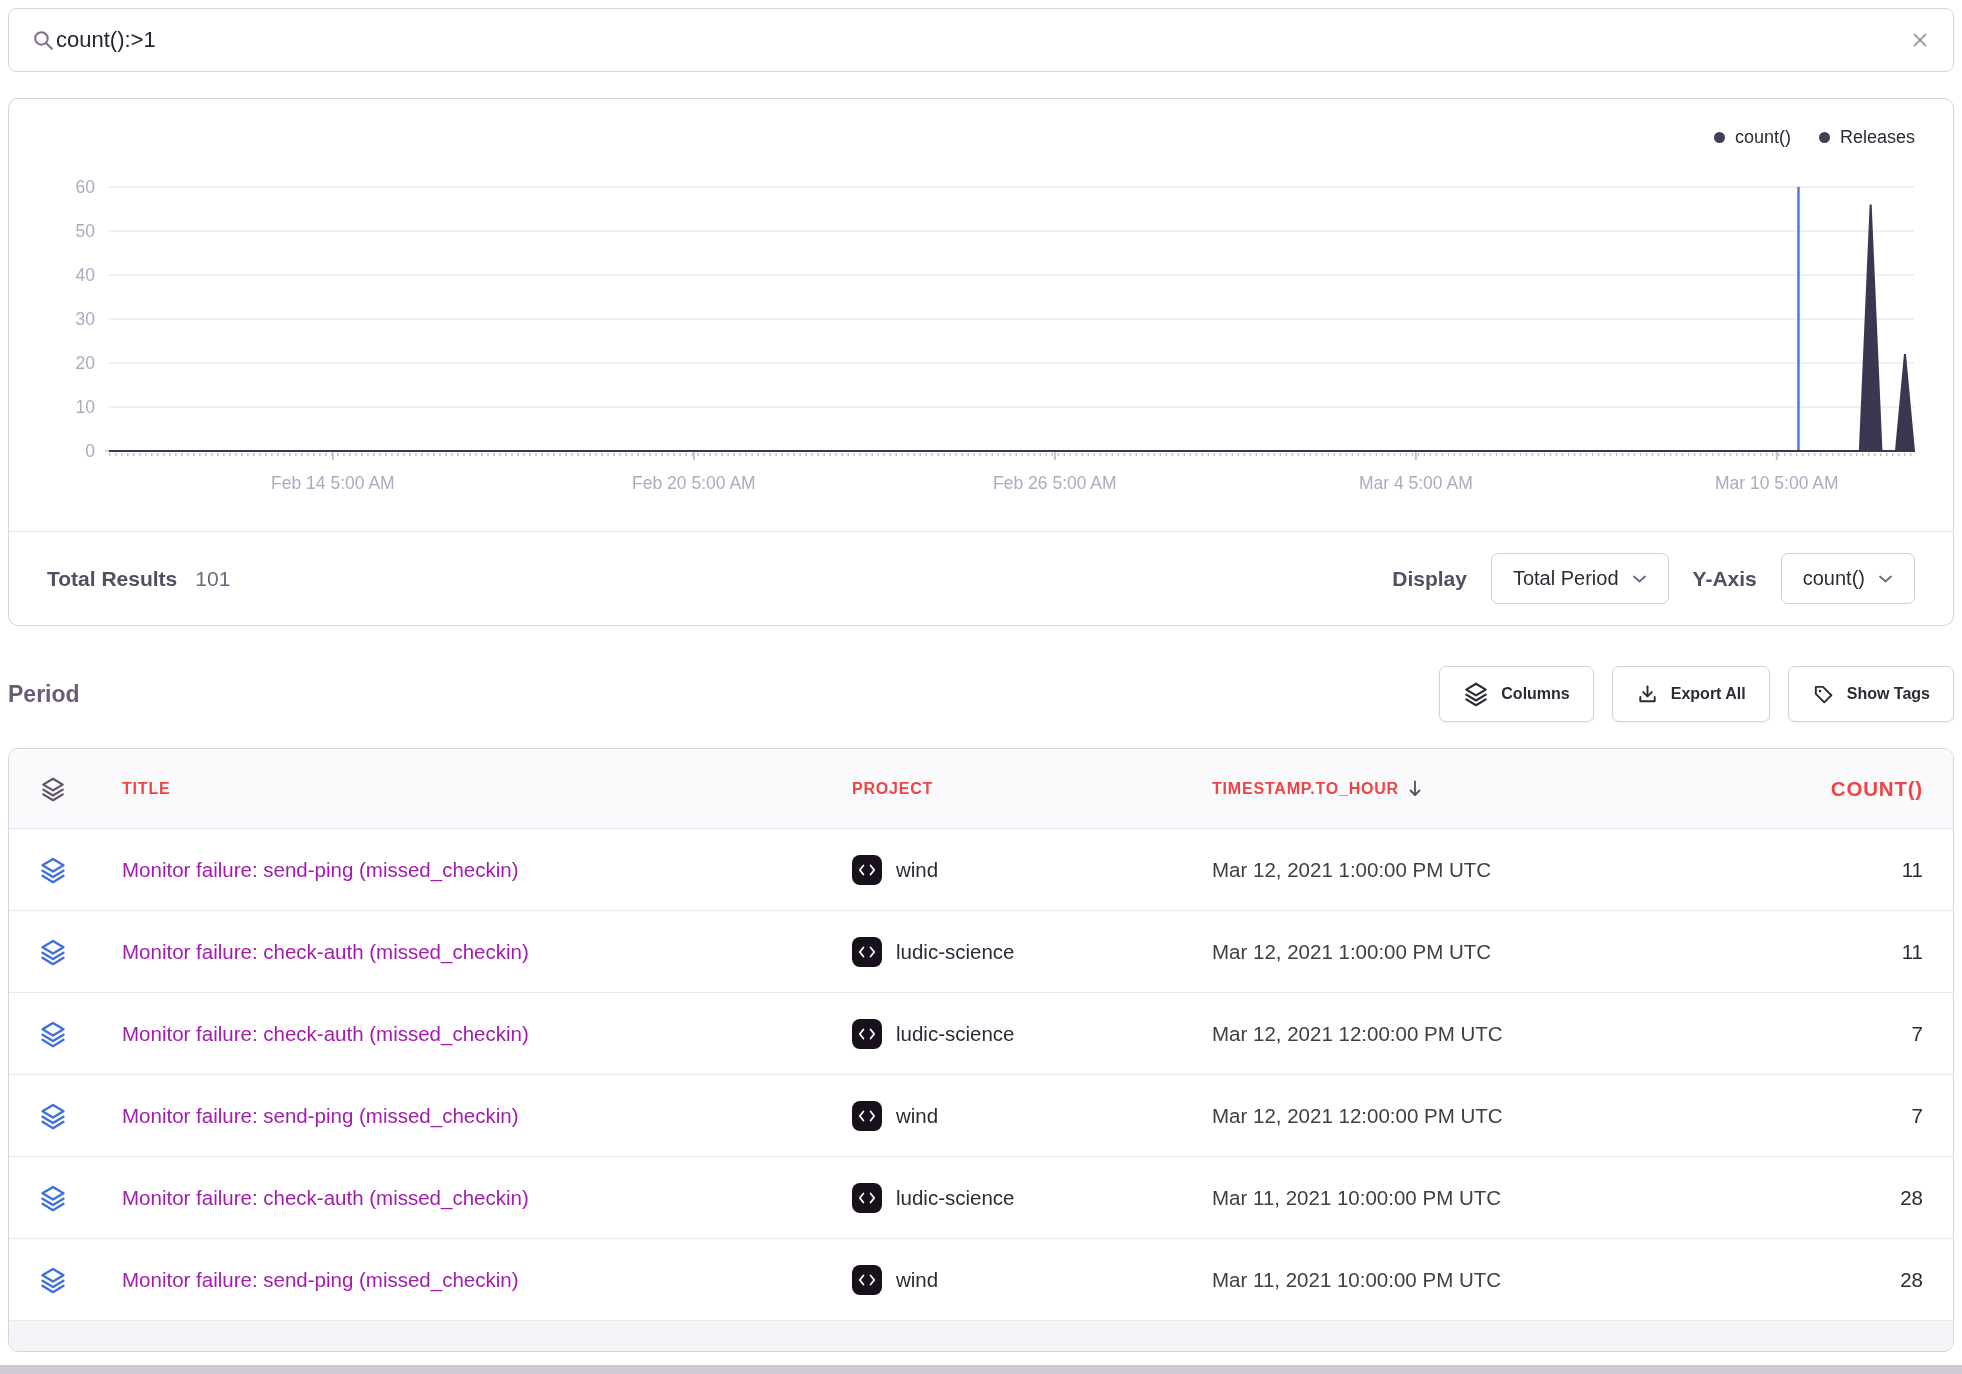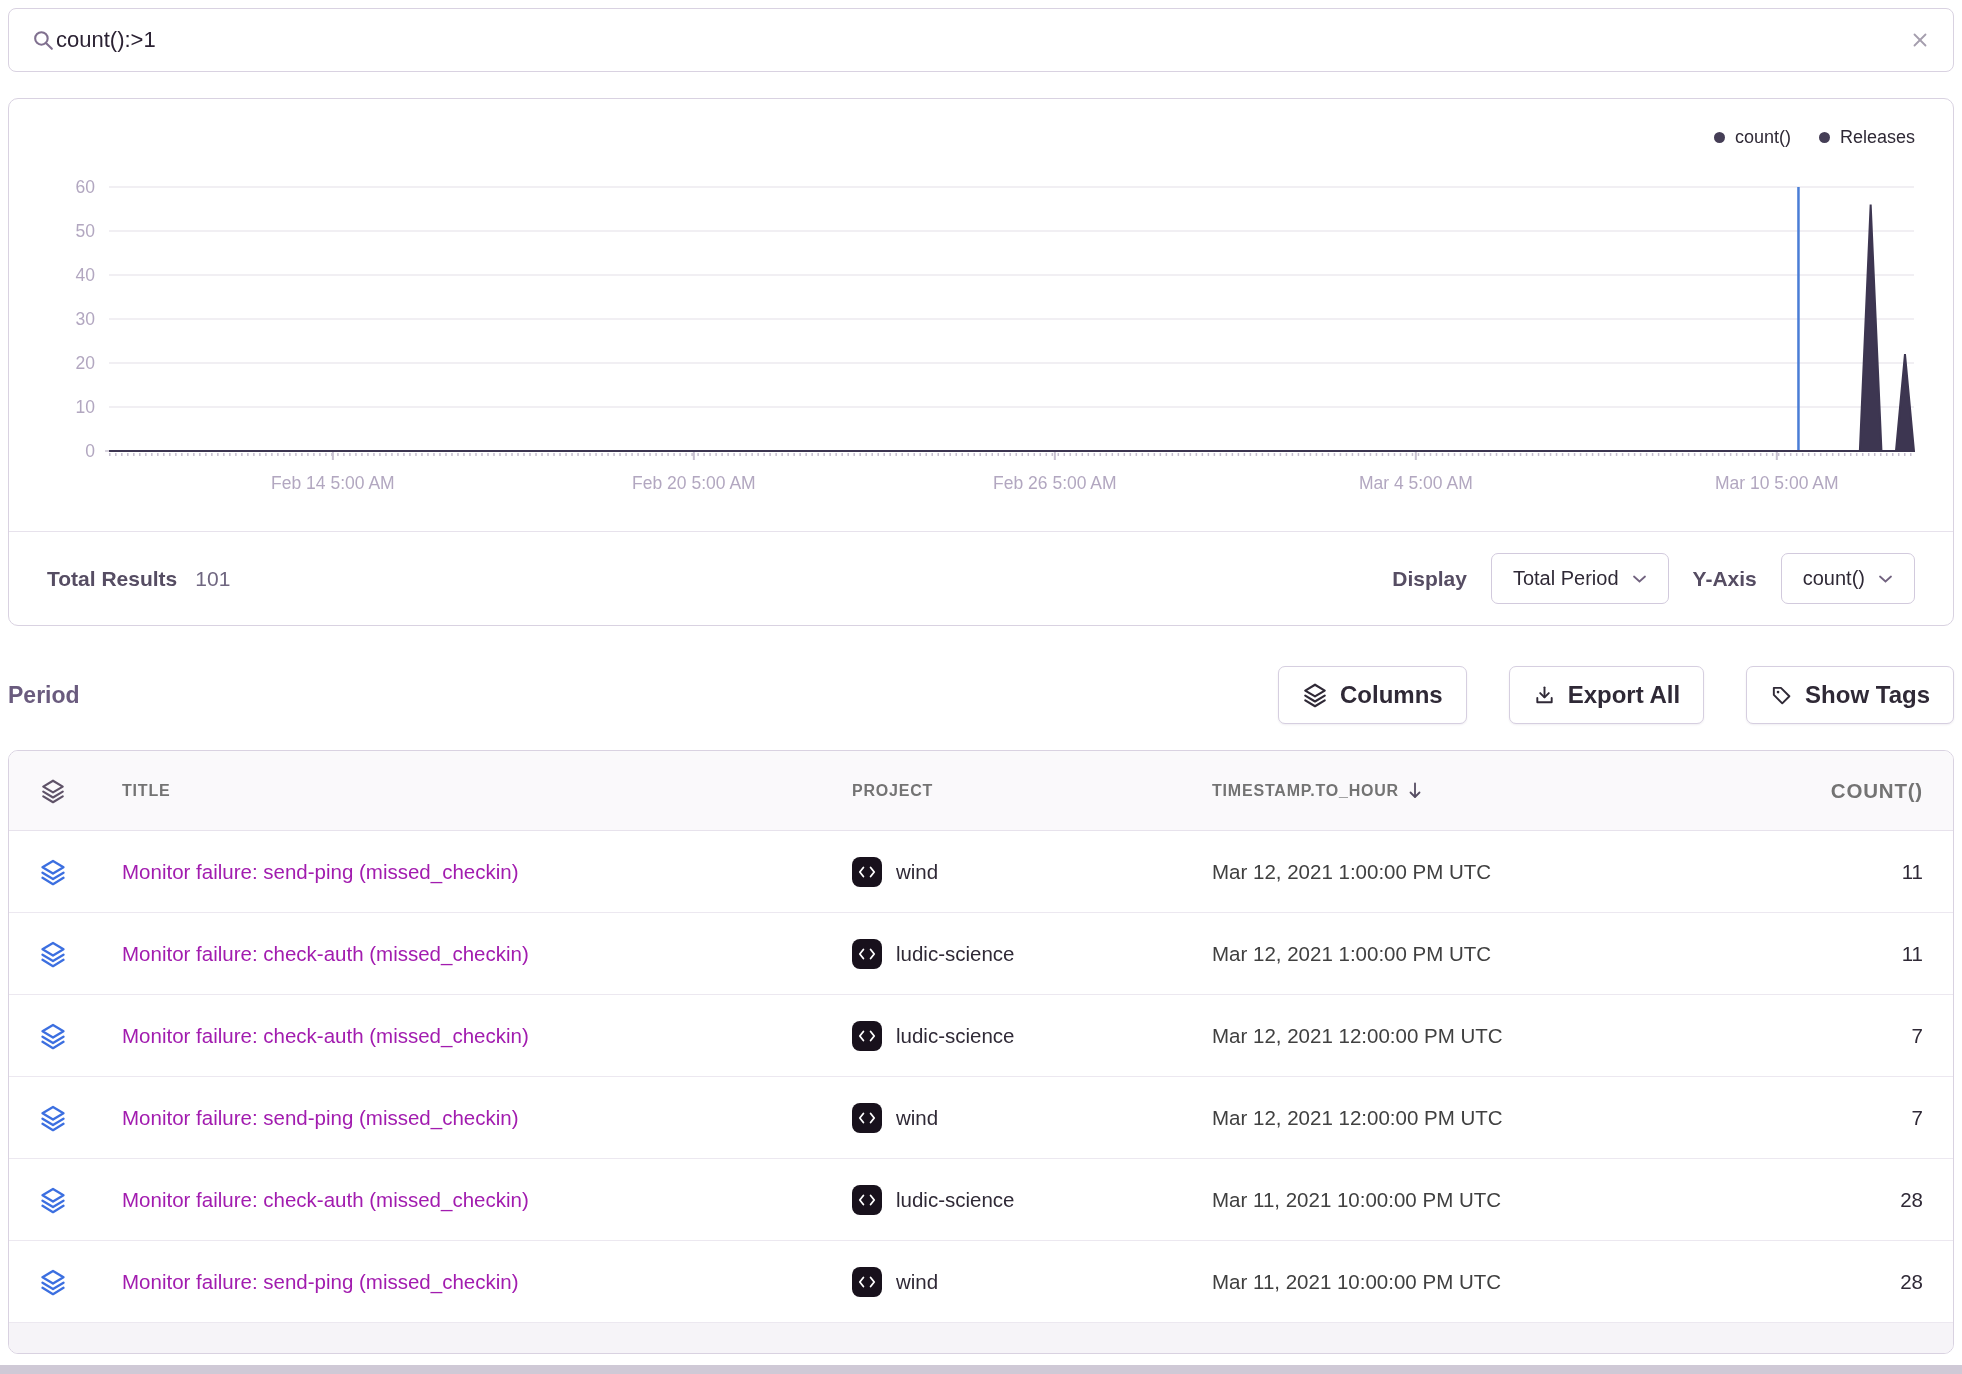--- a/index.html
+++ b/index.html
@@ -44,29 +44,29 @@
     padding:13px 21px; font-size:20px; color:#2f2936; background:#fff; cursor:pointer;
     font-family:inherit;
   }
 
   
   .results-row { display:flex; align-items:center; margin-top:40px; }
   .results-title { font-size:23px; font-weight:bold; color:#6a5b7e; }
   .btn-group { margin-left:auto; display:flex; gap:18px; }
   .btn {
     display:flex; align-items:center; gap:12px; border:1.5px solid #d6cfe0; border-radius:7px;
-    padding:14px 23px; font-size:24px; font-weight:bold; color:#2f2936; background:#fff;
-    box-shadow:0 1px 2px rgba(60,40,90,.08); cursor:pointer; font-family:inherit;margin-left:24px;
+    padding:14px 23px; font-size:16px; font-weight:bold; color:#2f2936; background:#fff;
+    box-shadow:0 1px 2px rgba(60,40,90,.08); cursor:pointer; font-family:inherit;
   }
 
   
   .table { margin-top:26px; border:1.5px solid #d9d2e1; border-radius:10px; overflow:hidden; background:#fff; }
   .thead, .tr { display:grid; grid-template-columns:88px 730px 360px 486px 1fr; align-items:center; }
   .thead { height:80px; background:#faf9fb; border-bottom:1.5px solid #e7e2ec; }
-  .th { font-size:16px; font-weight:bold; color:#737373; letter-spacing:.8px; display:flex; align-items:flex-end; gap:8px; cursor:pointer; }
+  .th { font-size:16px; font-weight:bold; color:#ef4444; letter-spacing:.8px; display:flex; align-items:flex-end; gap:8px; cursor:pointer; }
   .th-icon-cell, .td-icon-cell { display:flex; justify-content:center; }
   .pad-l { padding-left:25px; }
   .tr { height:82px; background:#fff; border-bottom:1.5px solid #ece8f0; }
   .td-title { font-size:20.5px; color:#a21caf; white-space:nowrap; overflow:hidden; }
   .td-project { display:flex; align-items:center; gap:14px; font-size:20.5px; color:#2f2936; }
   .code-badge { width:30px; height:30px; border-radius:8px; background:#18111c; display:flex; align-items:center; justify-content:center; flex:none; }
   .td-time { font-size:20.5px; color:#404040; white-space:nowrap; }
   .td-count, .th-count { justify-content:flex-end; text-align:right; padding-right:30px; font-size:20.5px; display:flex; }
   .table-footer { height:30px; background:#f6f4f8; }
 

